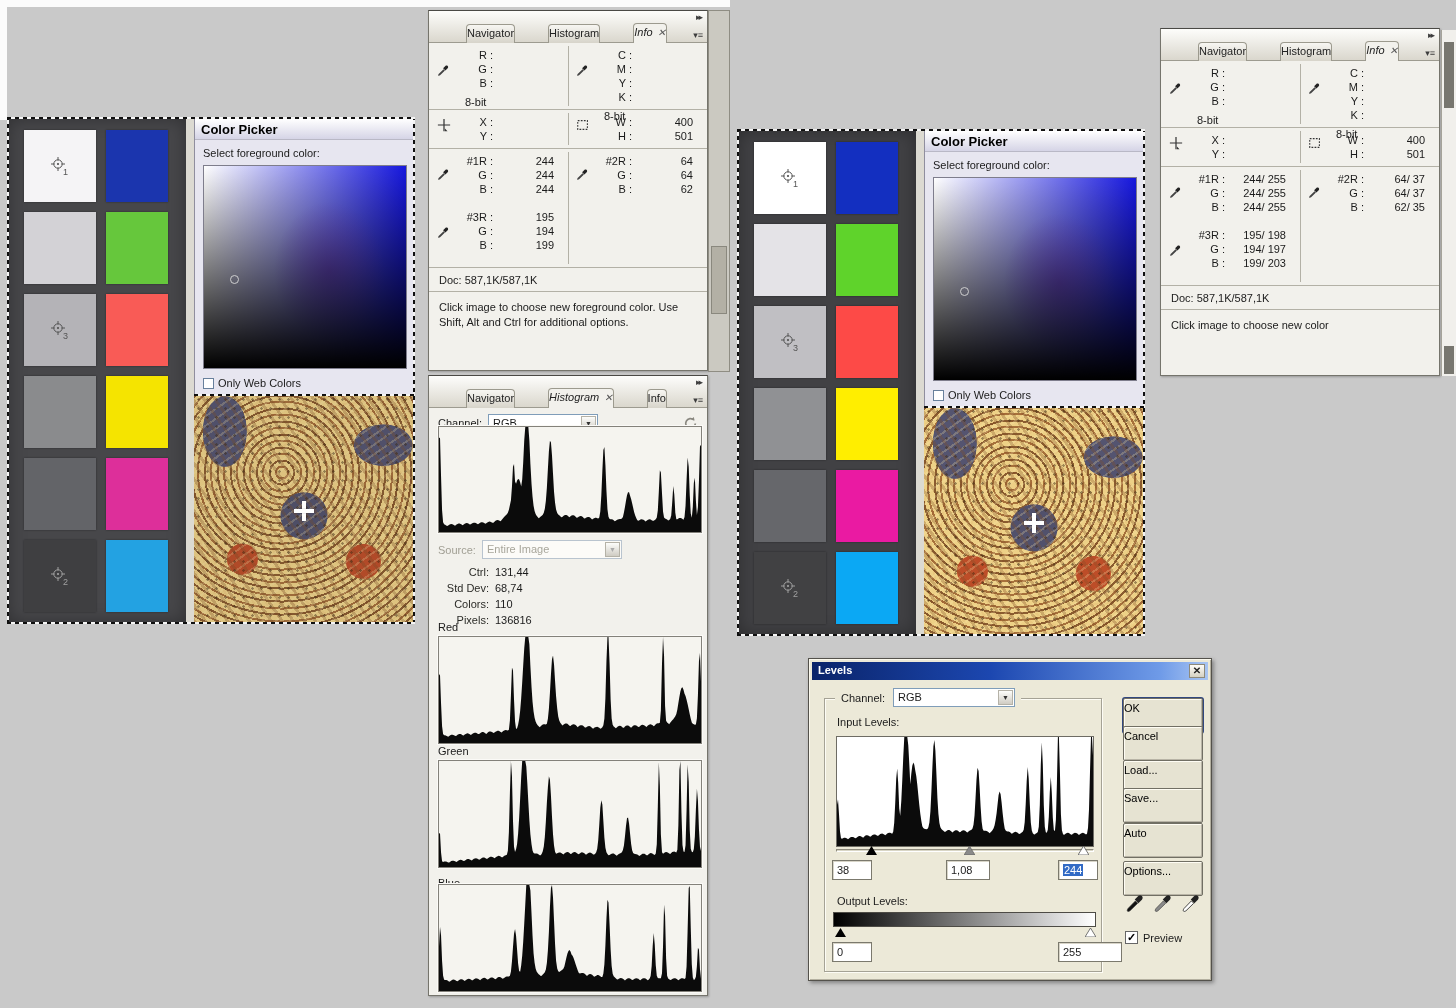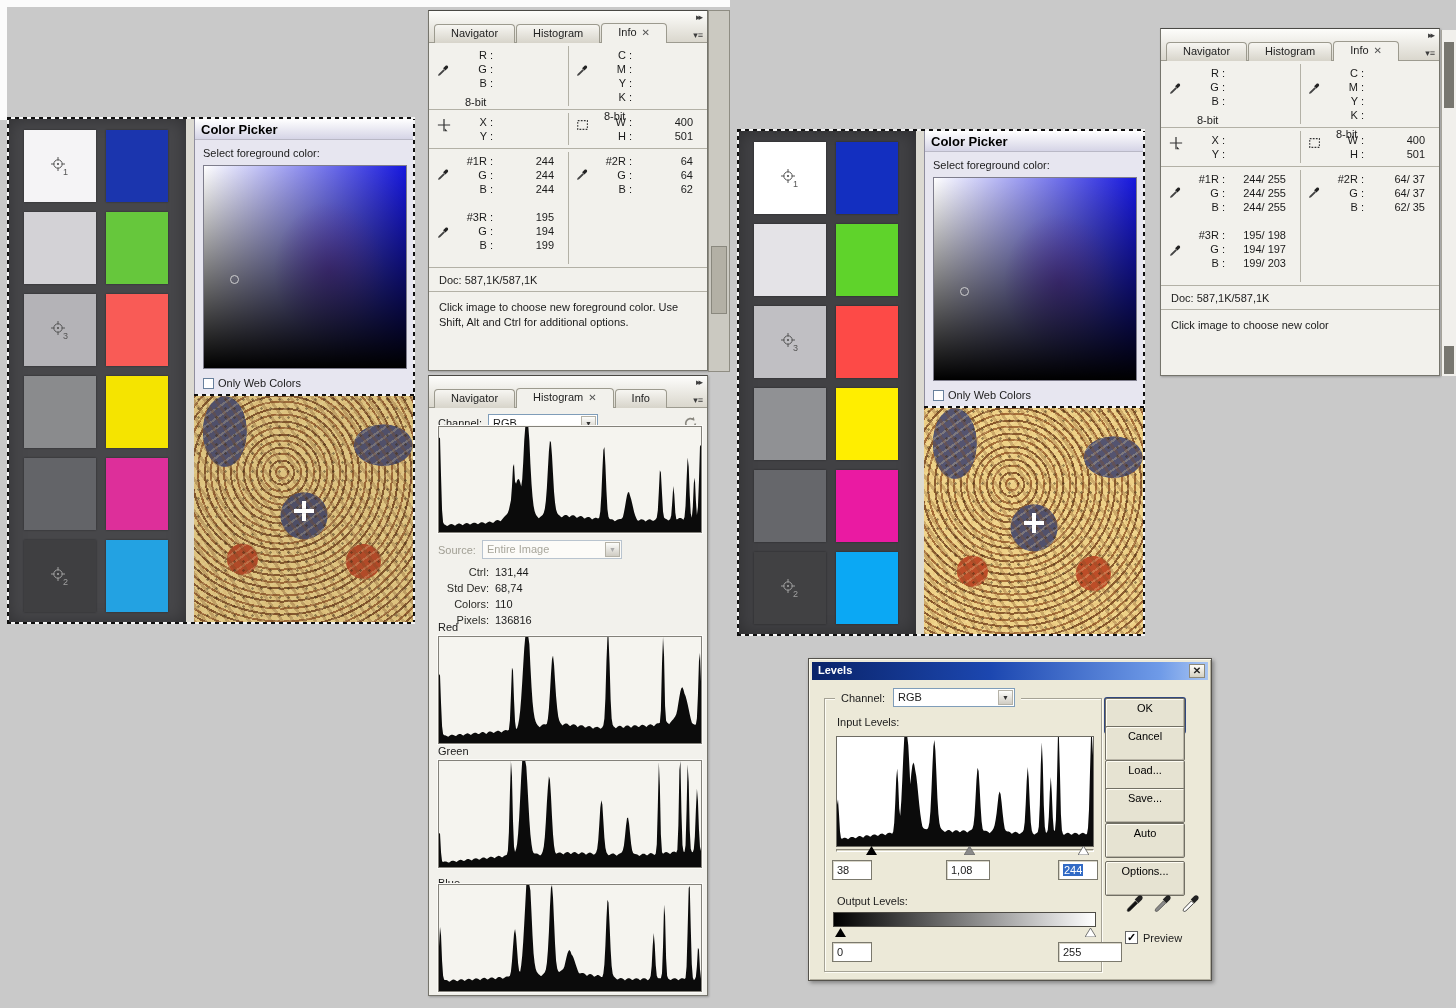--- a/index.html
+++ b/index.html
@@ -66,24 +66,24 @@
   .pcross .h{left:0;top:8px;width:20px;height:4px;}
   .bright{filter:brightness(1.06) contrast(1.03);}
 
   
   .panelwin{position:absolute;background:#f2f1ec;border:1px solid #75746c;border-top-color:#4a4945;
     box-shadow:1px 1px 2px rgba(0,0,0,.25);}
   .pw-head{position:relative;height:32px;background:linear-gradient(#fdfdfb,#dad7cd);
     border-bottom:1px solid #9d9b90;display:flex;align-items:flex-end;padding-left:5px;}
   .collapse{position:absolute;top:1px;right:6px;font-size:9px;color:#3d3d3d;letter-spacing:-2px;cursor:default;}
   .pmenu{position:absolute;bottom:2px;right:4px;font-size:9px;color:#3d3d3d;cursor:default;}
-  .tab{height:19px;line-height:17px;padding:0 16px;margin-right:1px;font-size:11px;color:#222;
+  .tab{height:19px;line-height:17px;padding:0 0;margin-right:1px;font-size:11px;color:#222;
     background:linear-gradient(#f7f6f2,#d7d4ca);border:1px solid #9c9a8e;border-bottom:none;
-    border-radius:4px 4px 0 0;position:relative;top:1px;white-space:nowrap;}
-  .tab.active{background:#f2f1ec;height:20px;z-index:2;}
+    border-radius:4px 4px 0 0;position:relative;top:1px;white-space:nowrap;margin-left:32px;}
+  .tab.active{background:#f2f1ec;height:20px;z-index:2;font-style:italic;}
   .tabx{margin-left:5px;color:#555;font-size:10px;}
   .hdiv{height:1px;background:#b3b1a6;}
   .isec{position:relative;}
   .vdiv{position:absolute;left:50%;top:3px;bottom:3px;width:1px;background:#b3b1a6;}
   .icols{display:grid;grid-template-columns:1fr 1fr;}
   .icol{position:relative;padding:5px 0 3px 30px;}
   .iline{display:flex;height:14px;line-height:14px;}
   .ilab{width:34px;text-align:right;white-space:pre;}
   .ival{margin-left:auto;padding-right:14px;text-align:right;}
   .bits{margin-top:6px;margin-left:6px;height:14px;}
@@ -128,23 +128,23 @@
     border:1px solid #6e6c64;}
   .sl-track{position:absolute;left:27px;top:190px;width:258px;height:3px;background:#d9d6c6;
     border:1px solid #8e8b7d;border-bottom-color:#fff;border-right-color:#fff;}
   .tri{position:absolute;width:11px;height:9px;}
   .numfield{position:absolute;height:20px;background:#fff;border:1px solid #7b796d;
     box-shadow:inset 1px 1px 0 #d8d5c8;padding:3px 0 0 4px;font-size:11px;}
   .numfield.sel{background:#fff;}
   .numfield.sel span{background:#316ac5;color:#fff;padding:0 1px;}
   .outbar{position:absolute;left:24px;top:253px;width:263px;height:15px;border:1px solid #4d4b45;
     background:linear-gradient(90deg,#000,#fff);}
-  .xpbtn{position:absolute;left:296px;width:80px;height:35px;background:#e6e3d2;border:1px solid #716f64;
+  .xpbtn{position:absolute;left:314px;width:80px;height:35px;background:#e6e3d2;border:1px solid #716f64;
     border-radius:2px;box-shadow:inset 1px 1px 0 #fffdf4,inset -1px -1px 0 #b8b4a6;
-    text-align:center;line-height:19px;font-size:11px;color:#000;}
+    text-align:left;line-height:19px;font-size:11px;color:#000;}
   .xpbtn.default{box-shadow:inset 1px 1px 0 #fffdf4,inset -1px -1px 0 #b8b4a6,0 0 0 1px #31477f;}
   .dropper{position:absolute;width:20px;height:20px;}
   .pv-check{position:absolute;left:316px;top:272px;display:flex;align-items:center;gap:5px;}
   .pvbox{width:13px;height:13px;background:#fff;border:1px solid #666;font-size:11px;font-weight:bold;
     line-height:11px;text-align:center;color:#000;}
 
   
   .stripL{position:absolute;left:708px;top:10px;width:22px;height:362px;background:#cbc9c1;
     border:1px solid #8f8d83;}
   .stripL .thumb{position:absolute;left:2px;right:2px;top:235px;height:68px;background:#b3b0a5;border:1px solid #8a887e;}

